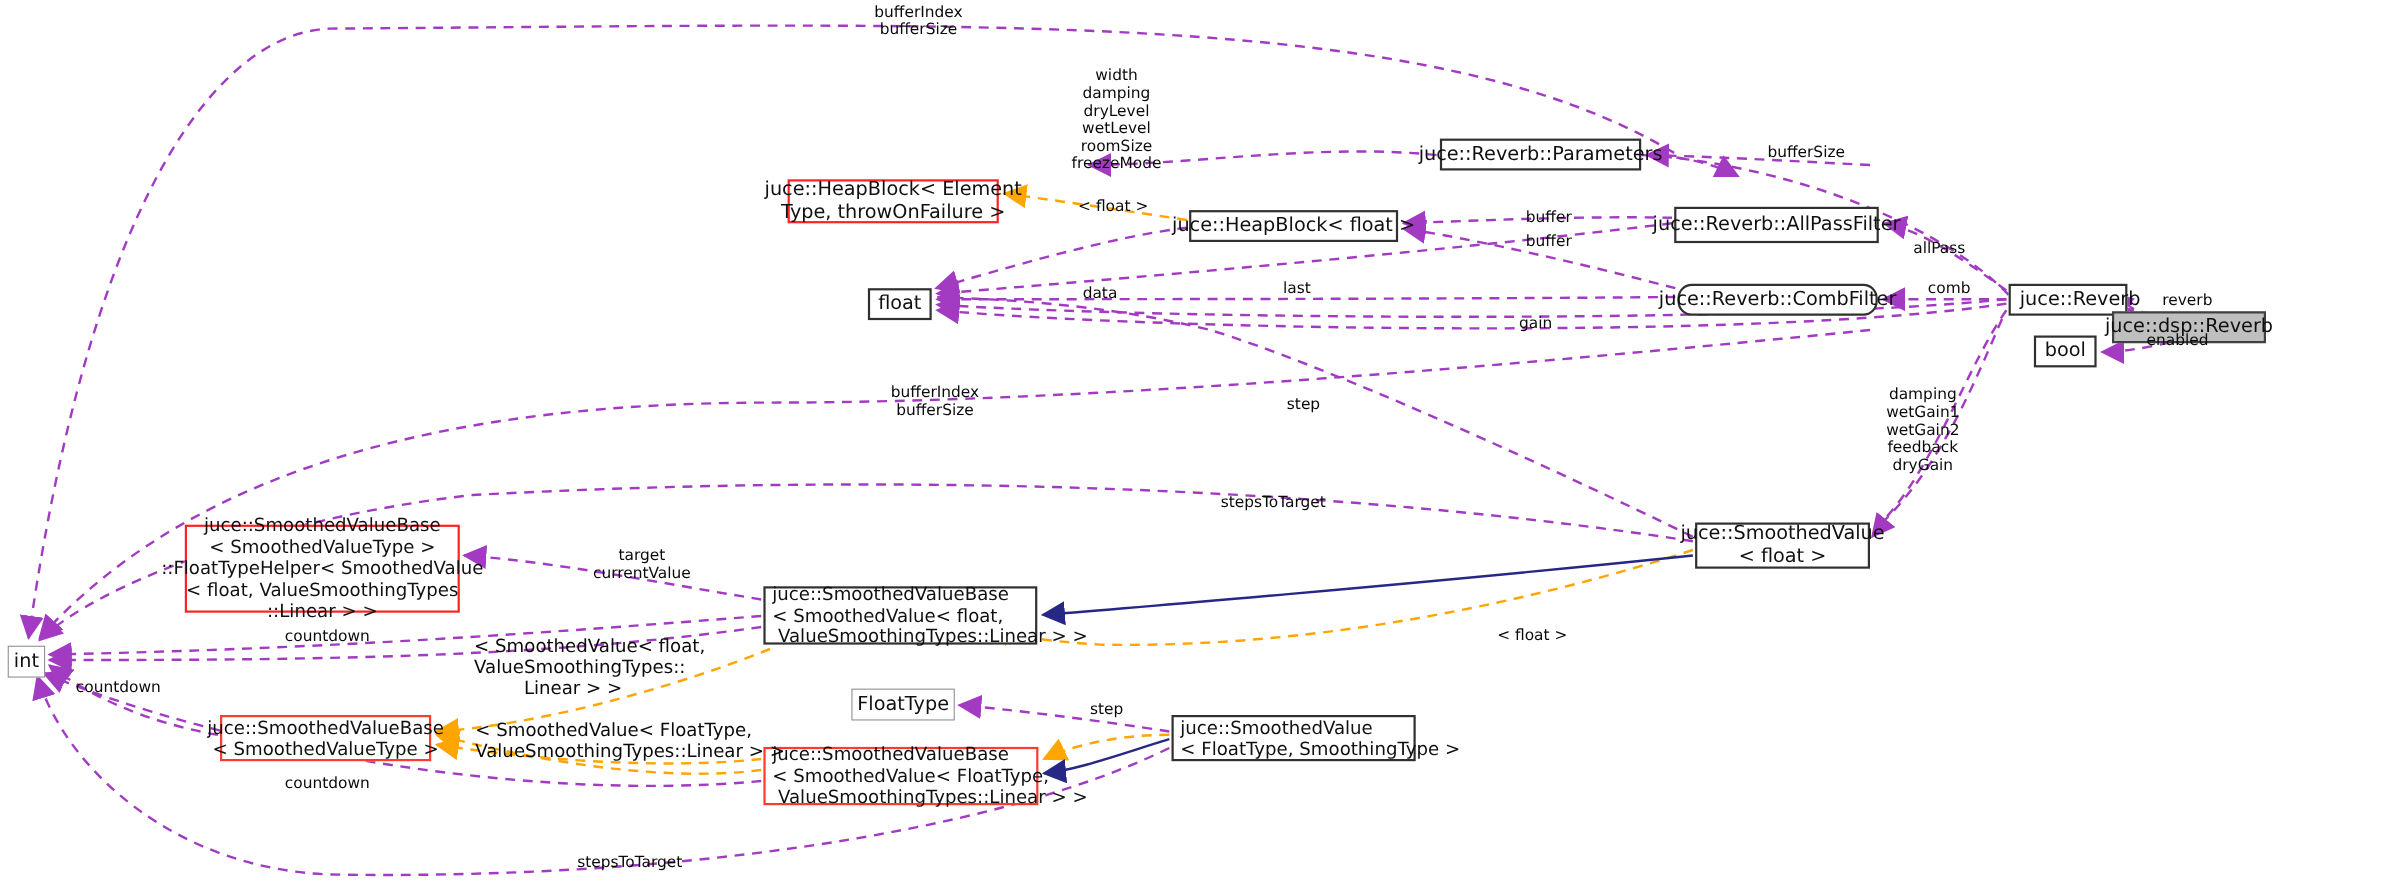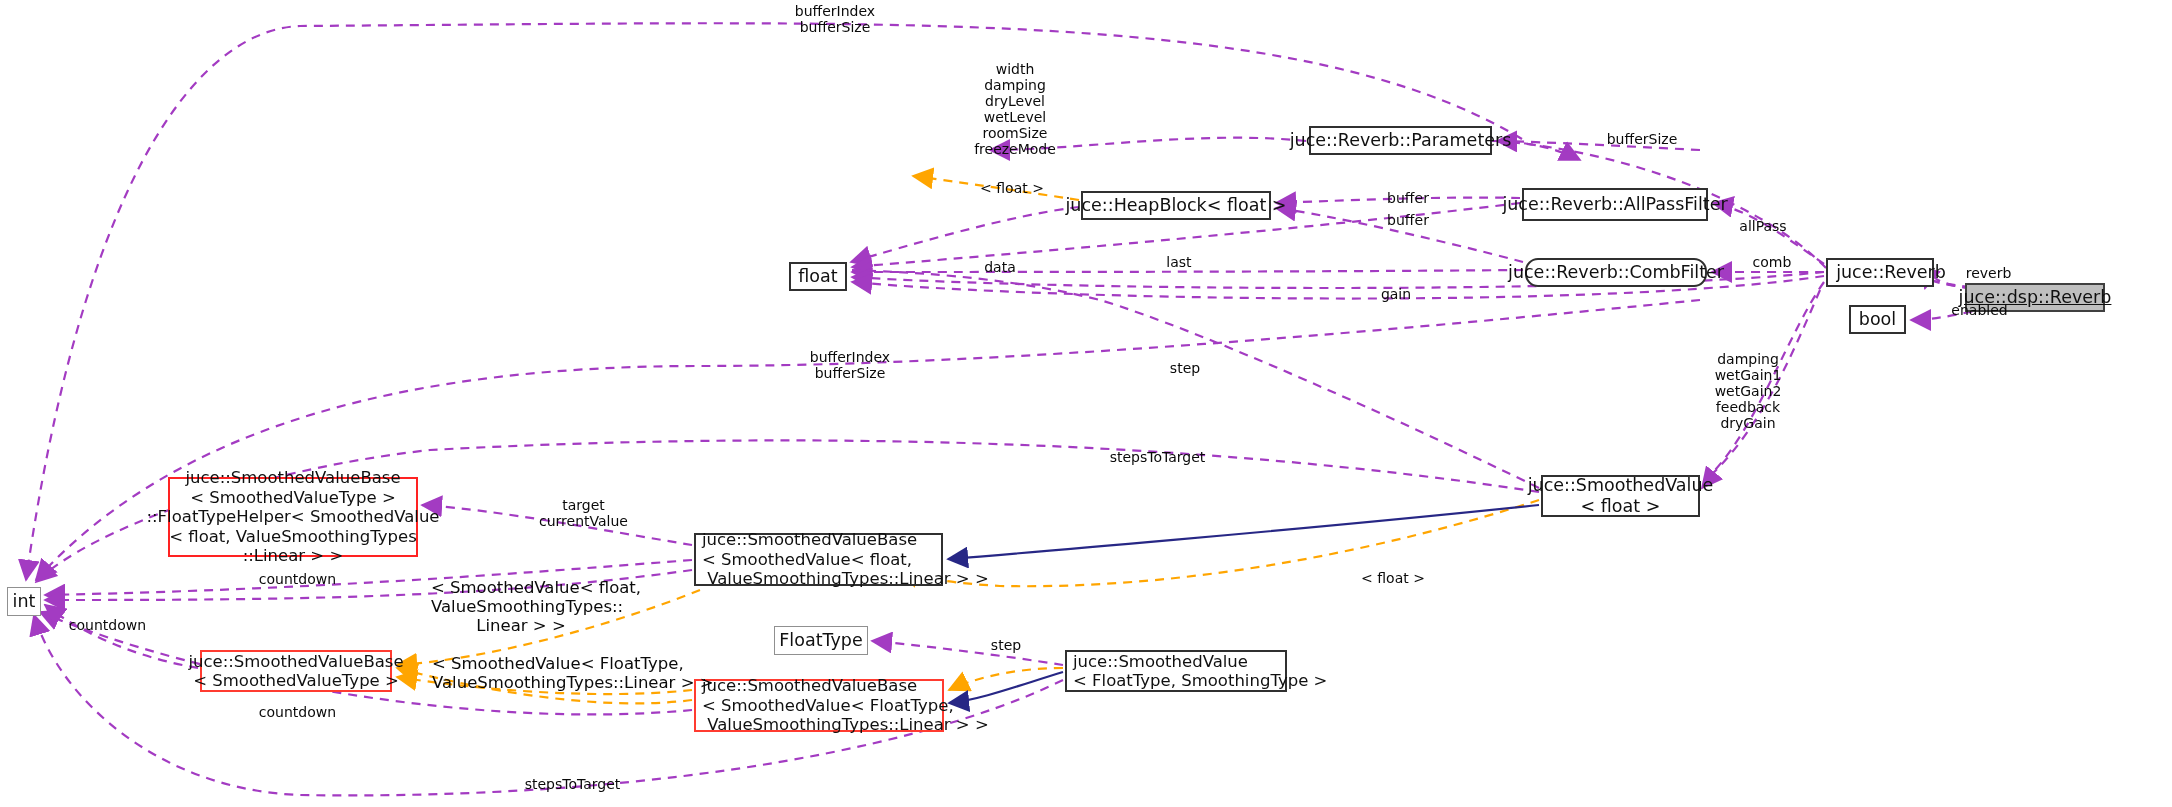--- a/index.html
+++ b/index.html
@@ -149,34 +149,36 @@
     </g>
 
     <g fill="none" stroke="#272785" stroke-width="2.2" marker-end="url(#arrowNavy)">
 
       <path d="M1539,505 C1300,530 1000,555 948,559"></path>
 
       <path d="M1063,672 C1020,685 980,700 949,703"></path>
     </g>
   </svg>
 
+  <div class="node red" style="left:716px;top:163px;width:192px;height:40px;">juce::HeapBlock&lt; Element
+Type, throwOnFailure &gt;</div>
 
   <div class="node thick" style="left:1309px;top:126px;width:183px;height:29px;">juce::Reverb::Parameters</div>
 
   <div class="node thick" style="left:1081px;top:191px;width:190px;height:29px;">juce::HeapBlock&lt; float &gt;</div>
 
   <div class="node thick" style="left:1522px;top:188px;width:186px;height:33px;">juce::Reverb::AllPassFilter</div>
 
   <div class="node thick" style="left:789px;top:262px;width:58px;height:29px;">float</div>
 
   <div class="node thick" style="left:1525px;top:258px;width:182px;height:29px;border-radius:13px;">juce::Reverb::CombFilter</div>
 
   <div class="node thick" style="left:1826px;top:258px;width:108px;height:29px;padding-left:28px;">juce::Reverb</div>
 
-  <div class="node current" style="left:1965px;top:283px;width:140px;height:29px;text-decoration:underline;">juce::dsp::Reverb</div>
+  <div class="node current" style="left:1920px;top:283px;width:140px;height:29px;">juce::dsp::Reverb</div>
 
   <div class="node thick" style="left:1849px;top:305px;width:57px;height:29px;">bool</div>
 
   <div class="node red" style="left:168px;top:477px;width:250px;height:80px;font-size:16.5px;">juce::SmoothedValueBase
 &lt; SmoothedValueType &gt;
 ::FloatTypeHelper&lt; SmoothedValue
 &lt; float, ValueSmoothingTypes
 ::Linear &gt; &gt;</div>
 
   <div class="node thick" style="left:1541px;top:475px;width:159px;height:42px;">juce::SmoothedValue

